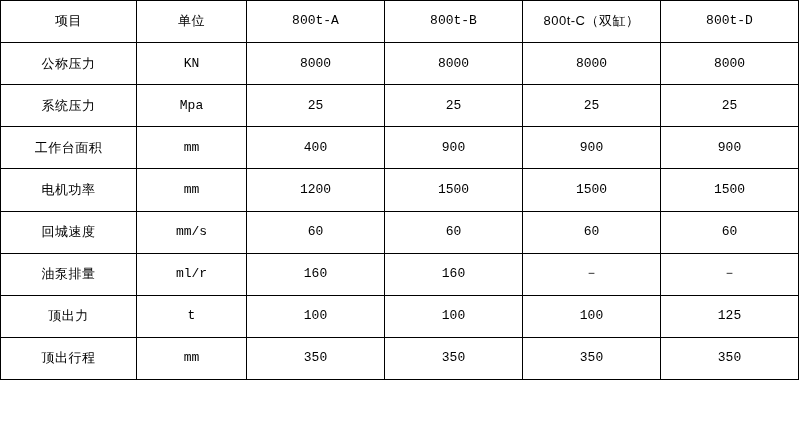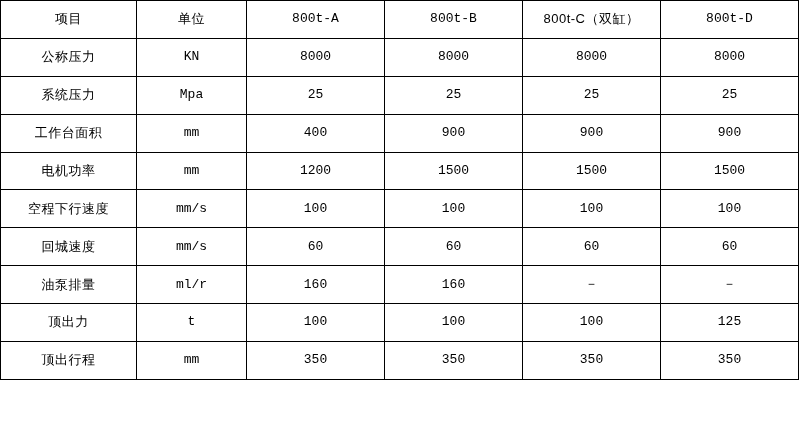--- a/index.html
+++ b/index.html
@@ -106,28 +106,20 @@
     <tr>
       <td class="cell-item">电机功率</td>
       <td class="cell-unit">mm</td>
       <td class="cell-val">1200</td>
       <td class="cell-val">1500</td>
       <td class="cell-val">1500</td>
       <td class="cell-val">1500</td>
     </tr>
 
 
-    <tr>
-      <td class="cell-item">空程下行速度</td>
-      <td class="cell-unit">mm/s</td>
-      <td class="cell-val">100</td>
-      <td class="cell-val">100</td>
-      <td class="cell-val">100</td>
-      <td class="cell-val">100</td>
-    </tr>
 
 
     <tr>
       <td class="cell-item">回城速度</td>
       <td class="cell-unit">mm/s</td>
       <td class="cell-val">60</td>
       <td class="cell-val">60</td>
       <td class="cell-val">60</td>
       <td class="cell-val">60</td>
     </tr>

